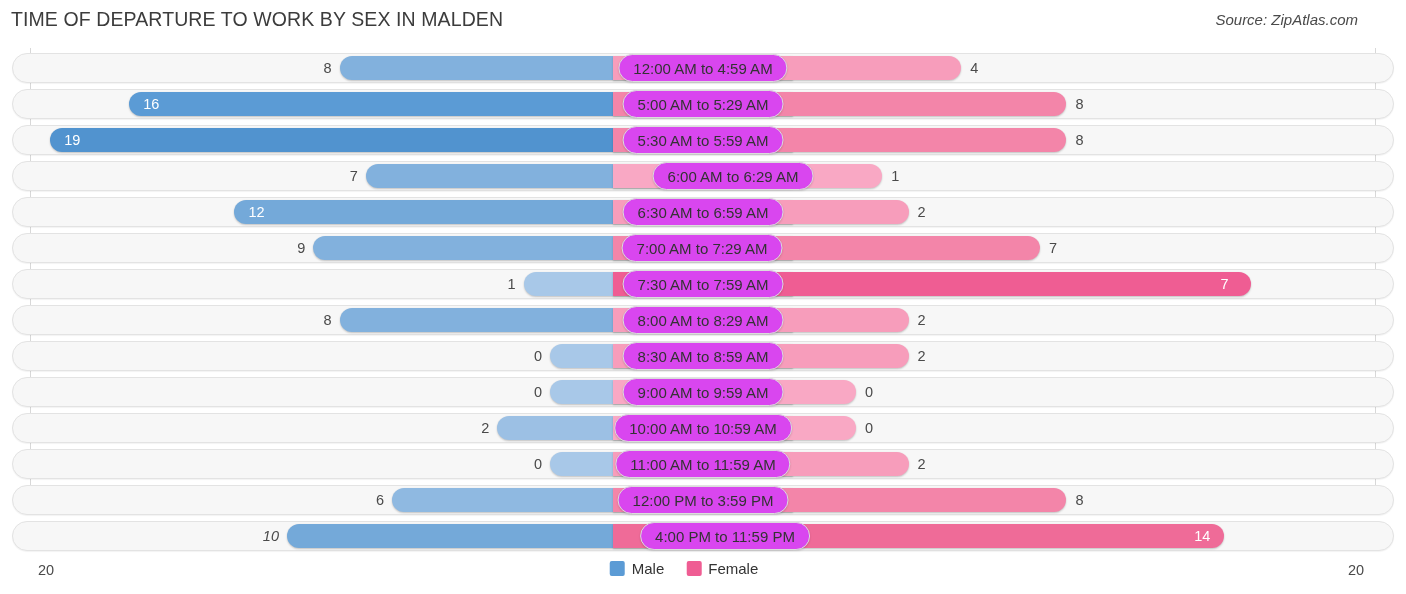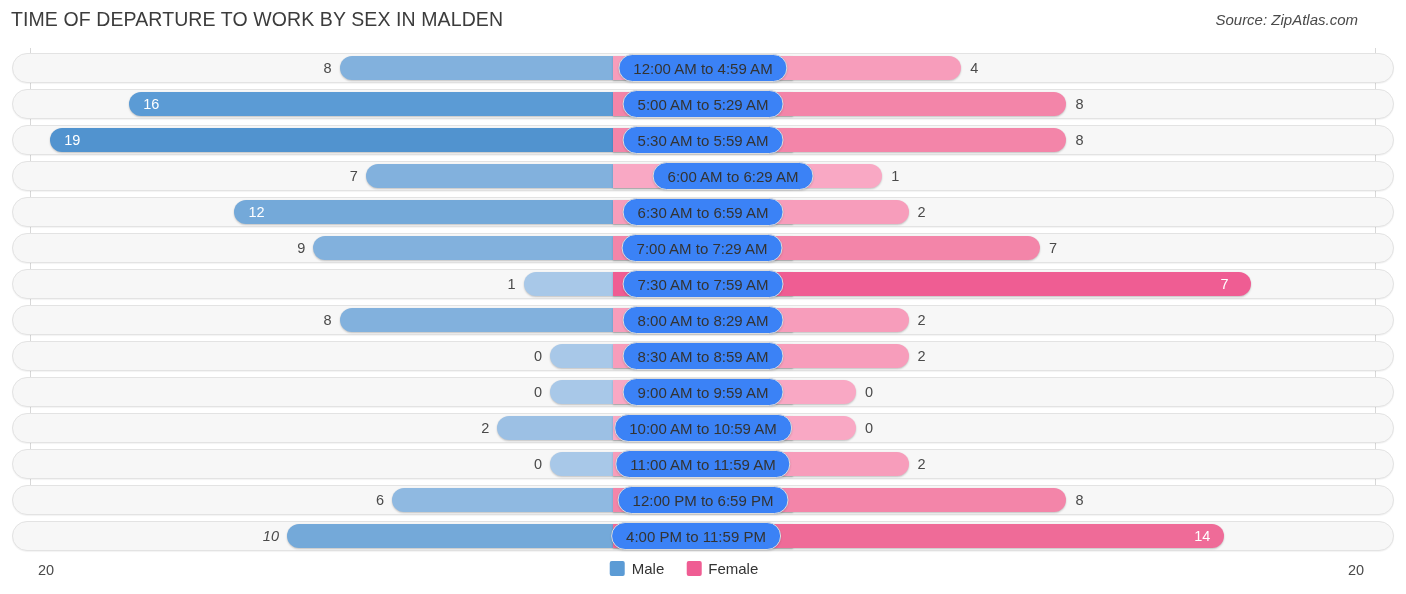--- a/index.html
+++ b/index.html
@@ -84,21 +84,21 @@
   .val.male-out   { text-align: right; }
   .val.female-out { text-align: left; }
 
   .cat-pill {
     position: absolute;
     top: 1px;
     left: 50%;
     transform: translateX(-50%);
     height: 28px;
     padding: 0 14px;
-    background: #3b82f6;
+    background: #d946ef;
     border: 1px solid #dcdcdc;
     border-radius: 14px;
     display: flex;
     align-items: center;
     justify-content: center;
     font-size: 15px;
     color: #333333;
     white-space: nowrap;
     box-shadow: 0 1px 2px rgba(0,0,0,0.14);
     z-index: 5;
@@ -241,29 +241,29 @@
         <div class="bar female" style="left: 601px; width: 295.6px; background: rgb(247, 157, 187);"></div>
         <div class="val female-out" style="left: 905.6px;">2</div>
         <div class="cat-pill" style="left: 691px;">11:00 AM to 11:59 AM</div>
       </div>
       <div class="row" style="top: 437px;">
         <div class="track"></div>
         <div class="bar male" style="left: 380.2px; width: 400.8px; background: rgb(143, 185, 225);"></div>
         <div class="val male-out" style="left: 326.2px; width: 46px;">6</div>
         <div class="bar female" style="left: 601px; width: 453.4px; background: rgb(243, 133, 169);"></div>
         <div class="val female-out" style="left: 1063.4px;">8</div>
-        <div class="cat-pill" style="left: 691px;">12:00 PM to 6:59 PM</div>
+        <div class="cat-pill" style="left: 691px;">12:00 PM to 3:59 PM</div>
       </div>
       <div class="row" style="top: 473px;">
         <div class="track"></div>
         <div class="bar male" style="left: 275px; width: 506px; background: rgb(116, 169, 217);"></div>
         <div class="val male-out" style="left: 221px; width: 46px; font-style: italic;">10</div>
         <div class="bar female" style="left: 601px; width: 611.2px; background: rgb(239, 107, 152);"></div>
         <div class="val inside" style="left: 1182.2px;">14</div>
-        <div class="cat-pill" style="left: 684px;">4:00 PM to 11:59 PM</div>
+        <div class="cat-pill" style="left: 713px;">4:00 PM to 11:59 PM</div>
       </div>
     </div>
 
   <div class="axis-lab l">20</div>
   <div class="axis-lab r">20</div>
 
   <div class="legend" id="legend">
       <div class="legend-item">
         <span class="swatch" style="background: rgb(91, 155, 213);"></span>
         <span>Male</span>

